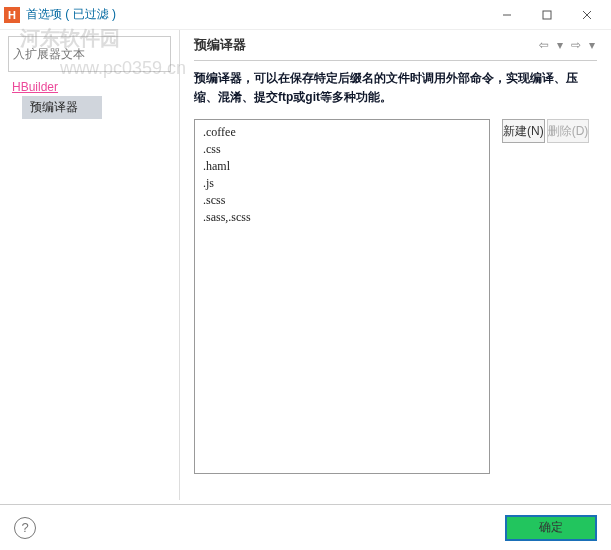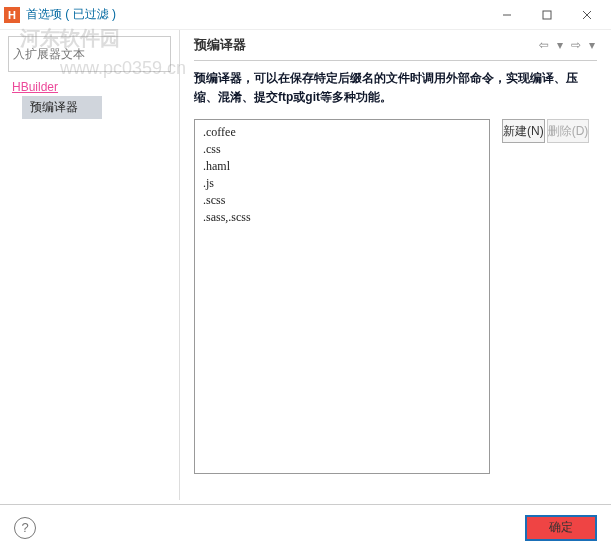--- a/index.html
+++ b/index.html
@@ -160,24 +160,24 @@
       align-items: center;
       justify-content: center;
       color: #777;
       font-size: 13px;
     }
     .footer-buttons {
       display: flex;
       gap: 10px;
     }
     .footer-btn {
-      width: 72px;
+      width: 92px;
       height: 26px;
       border: 1px solid #888;
-      background: #ef4444;
+      background: #22c55e;
       display: flex;
       align-items: center;
       justify-content: center;
     }
     .footer-btn.primary {
       border: 2px solid #1a6fb7;
     }
     .watermark {
       position: absolute;
       top: 25px;

